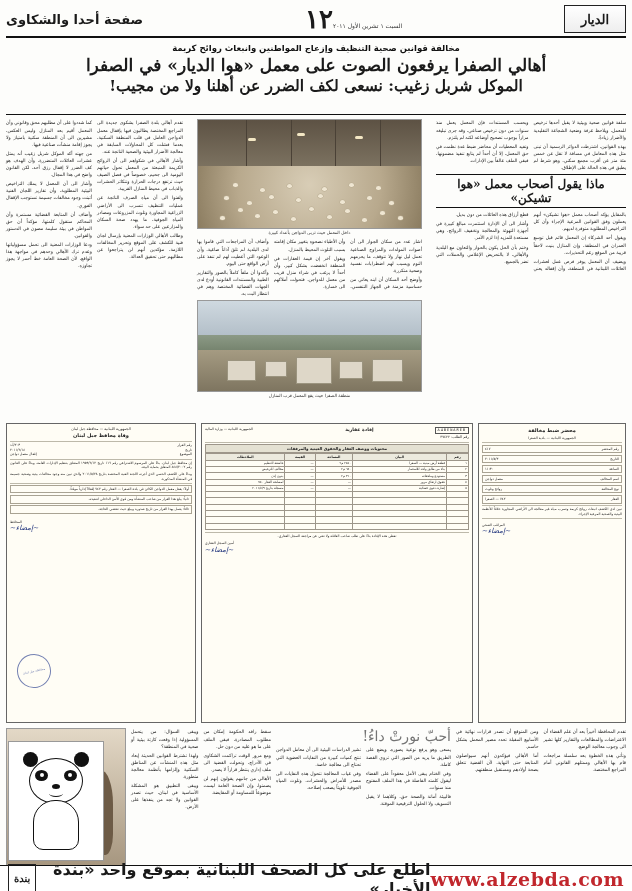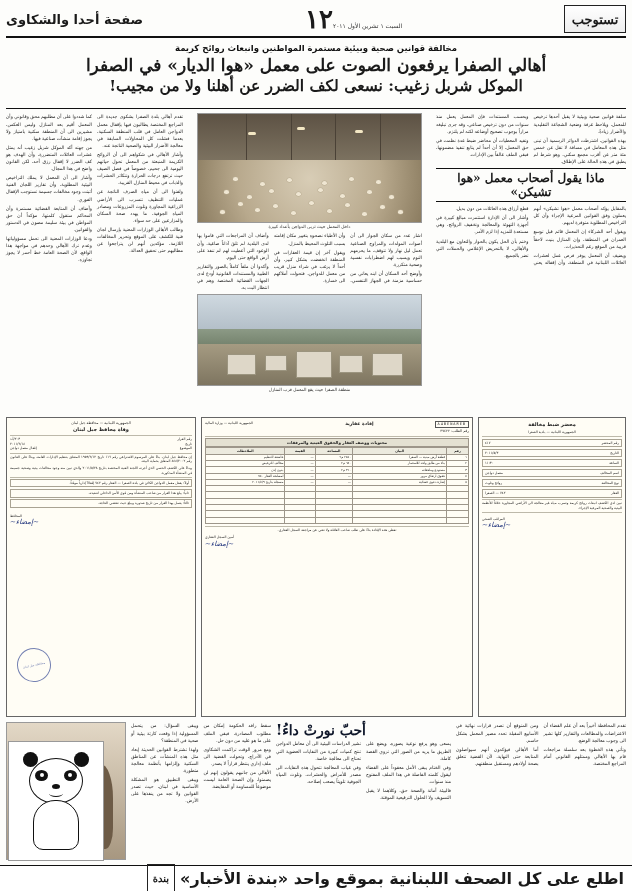--- a/index.html
+++ b/index.html
@@ -66,21 +66,21 @@
     text-align:center; font-size:8.5px; font-weight:bold;
     margin: 5px 0 2px; color:#111;
   }
   .headline1 {
     text-align:center; font-size:17px; font-weight:bold; line-height:1.25;
     font-family:"DejaVu Serif", serif;
   }
   .headline2 {
     text-align:center; font-size:15.5px; font-weight:bold; line-height:1.3;
     font-family:"DejaVu Serif", serif;
-    border-bottom:1px solid #111; padding-bottom:12px; margin-bottom:3px;
+    border-bottom:1px solid #111; padding-bottom:18px; margin-bottom:3px;
   }
 
   
   .main-grid {
     display:flex; gap:14px; margin-top:4px;
     height: 300px;
   }
   .col { }
   .col-a { width: 190px; }
   .col-b { width: 225px; }
@@ -159,21 +159,21 @@
   .tbl-title { background:#e4e1d2; text-align:center; font-weight:bold; font-size:4px; padding:1px; border:0.4px solid #9d968a; }
 
   
   .bottom-row { display:flex; gap:5px; margin-top:5px; height: 160px; }
   .bottom-col-a { width: 120px; }
   .bottom-col-b { width: 140px; }
   .bottom-col-c { width: 175px; }
   .bottom-col-d { flex:1; }
 
   .red-title {
-    text-align:left; font-size:14px; font-weight:bold; color:#0f172a;
+    text-align:right; font-size:14px; font-weight:normal; color:#737373;
     font-family:"DejaVu Serif", serif;
   }
   .photo-kids { height:138px; background:#cdbfae; position:relative; overflow:hidden; border:1px solid #999;}
   .photo-kids .bg { position:absolute; inset:0; background:linear-gradient(#e3d8c6,#a79780); }
   .photo-kids .fig { position:absolute; background:#6d5b46; border-radius:40% 40% 25% 25%; }
   .panda {
     height:120px; border:1px solid #999; position:relative; overflow:hidden; background:#fff;
   }
   .panda .head { position:absolute; left:50%; top:16px; transform:translateX(-50%);
     width:54px; height:46px; border-radius:50%; background:#fff; border:1.5px solid #111; }
@@ -203,32 +203,32 @@
     font-family:"DejaVu Serif", serif; margin-right:5px;
   }
 </style>
 </head>
 <body>
 
 <div class="page">
 
   <div class="masthead">
     <div class="masthead-left">
-      <div class="logo-box">تستوجب</div>
+      <div class="logo-box">الديار</div>
     </div>
     <div class="masthead-center">
       <div class="issue-line">السبت ١ تشرين الأول ٢٠١١</div>
       <div class="page-number">١٢</div>
     </div>
     <div class="section-title">صفحة أحدا والشكاوى</div>
   </div>
 
 
   <div>
-    <div class="kicker">مخالفة قوانين صحية وبيئية مستمرة المواطنين وانبعاث روائح كريمة</div>
+    <div class="kicker">مخالفة قوانين صحية التنظيف وإزعاج المواطنين وانبعاث روائح كريمة</div>
     <div class="headline1">أهالي الصفرا يرفعون الصوت على معمل «هوا الديار» في الصفرا</div>
     <div class="headline2">الموكل شربل زغيب: نسعى لكف الضرر عن أهلنا ولا من مجيب!</div>
   </div>
 
   <div class="main-grid">
 
     <div class="col col-a">
       <div class="body-text two-col">
         <p>سلفة قوانين صحية وبيئية لا يقبل أحدها ترخيص للمعمل، ويلاحظ غرفة وضعية الشجاعة التقليدية والأضرار زيادةً.</p>
         <p>بهذه القوانين، اشترطت الدوائر الرسمية أن تبنى مثل هذه المعامل في مسافة لا تقل عن خمس مئة متر عن أقرب مجمع سكني، وهو شرط لم يطبق في هذه الحالة على الإطلاق.</p>
@@ -567,19 +567,22 @@
       <div class="eye" style="right:26px"></div>
       <div class="pupil" style="left:31px"></div>
       <div class="pupil" style="right:31px"></div>
       <div class="nose"></div>
       <div class="mouth"></div>
       <div class="body"></div>
     </div>
   </div>
 
   <div class="footer">
+    <div class="site">
+      <span>www.alzebda.com</span>
+    </div>
     <div style="display:flex;align-items:center">
       <div class="footer-right">اطلع على كل الصحف اللبنانية بموقع واحد «بندة الأخبار»</div>
       <div class="footer-logo">بندة</div>
     </div>
   </div>
 
 </div>
 
 </body></html>

